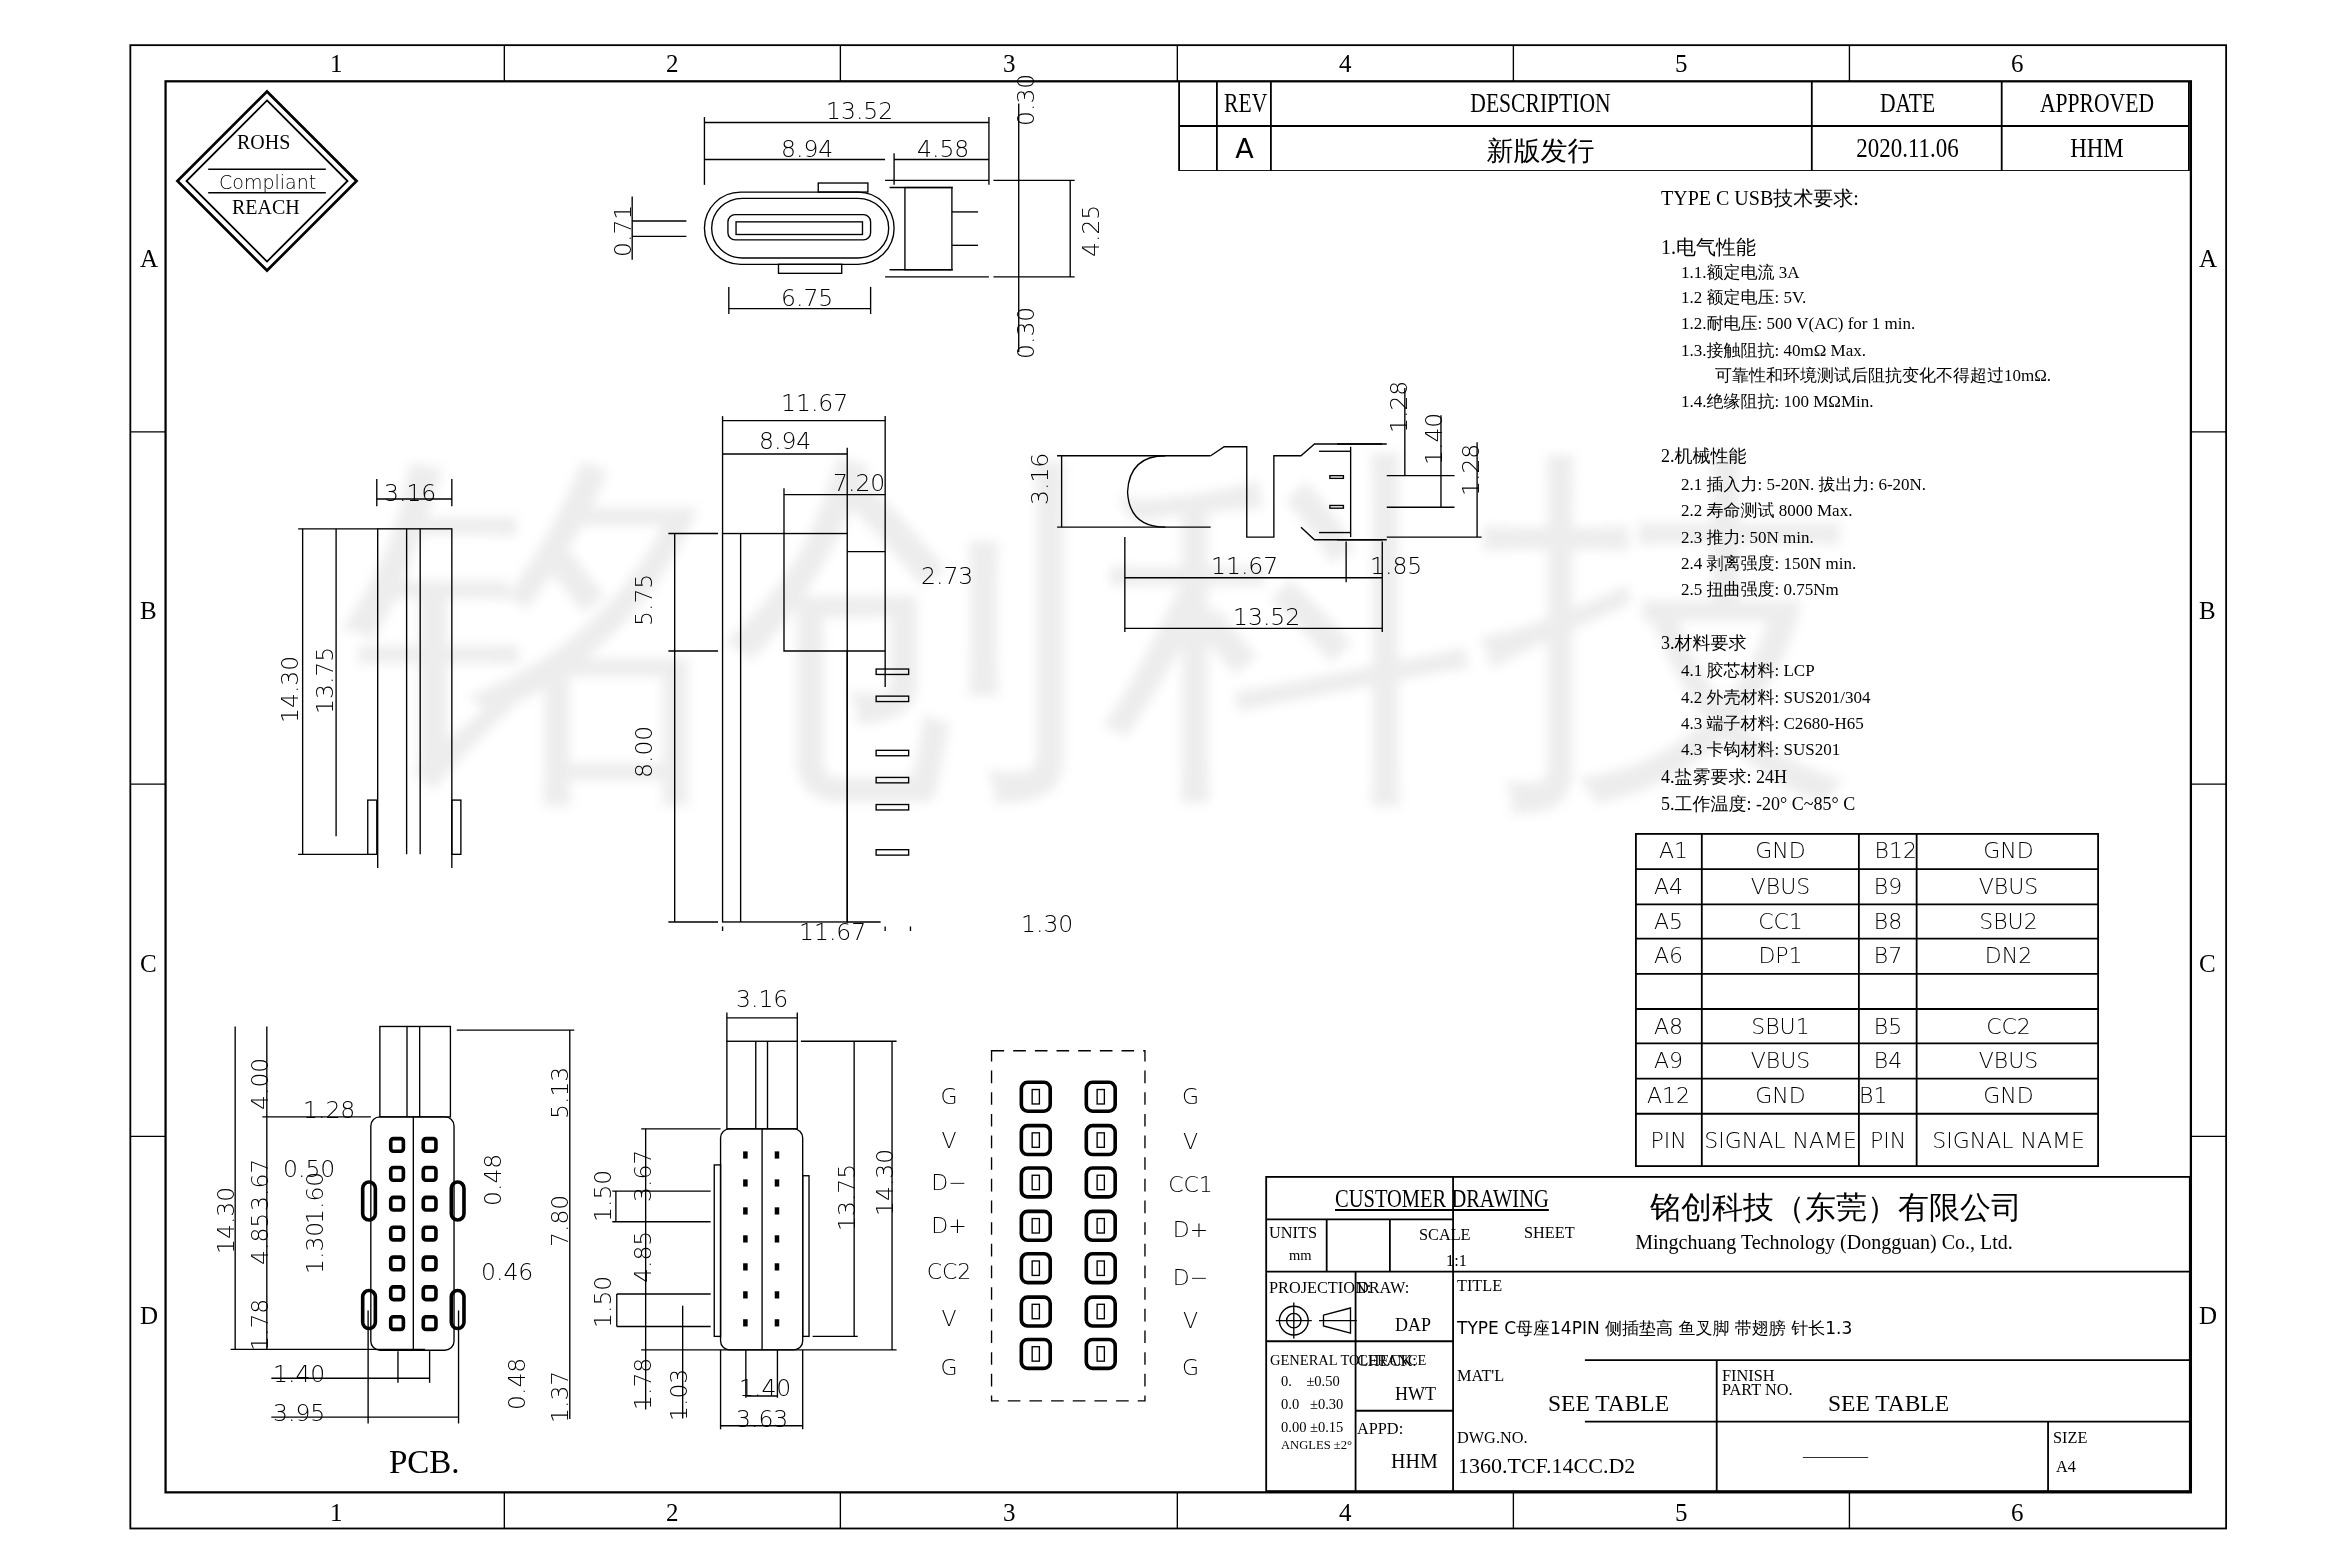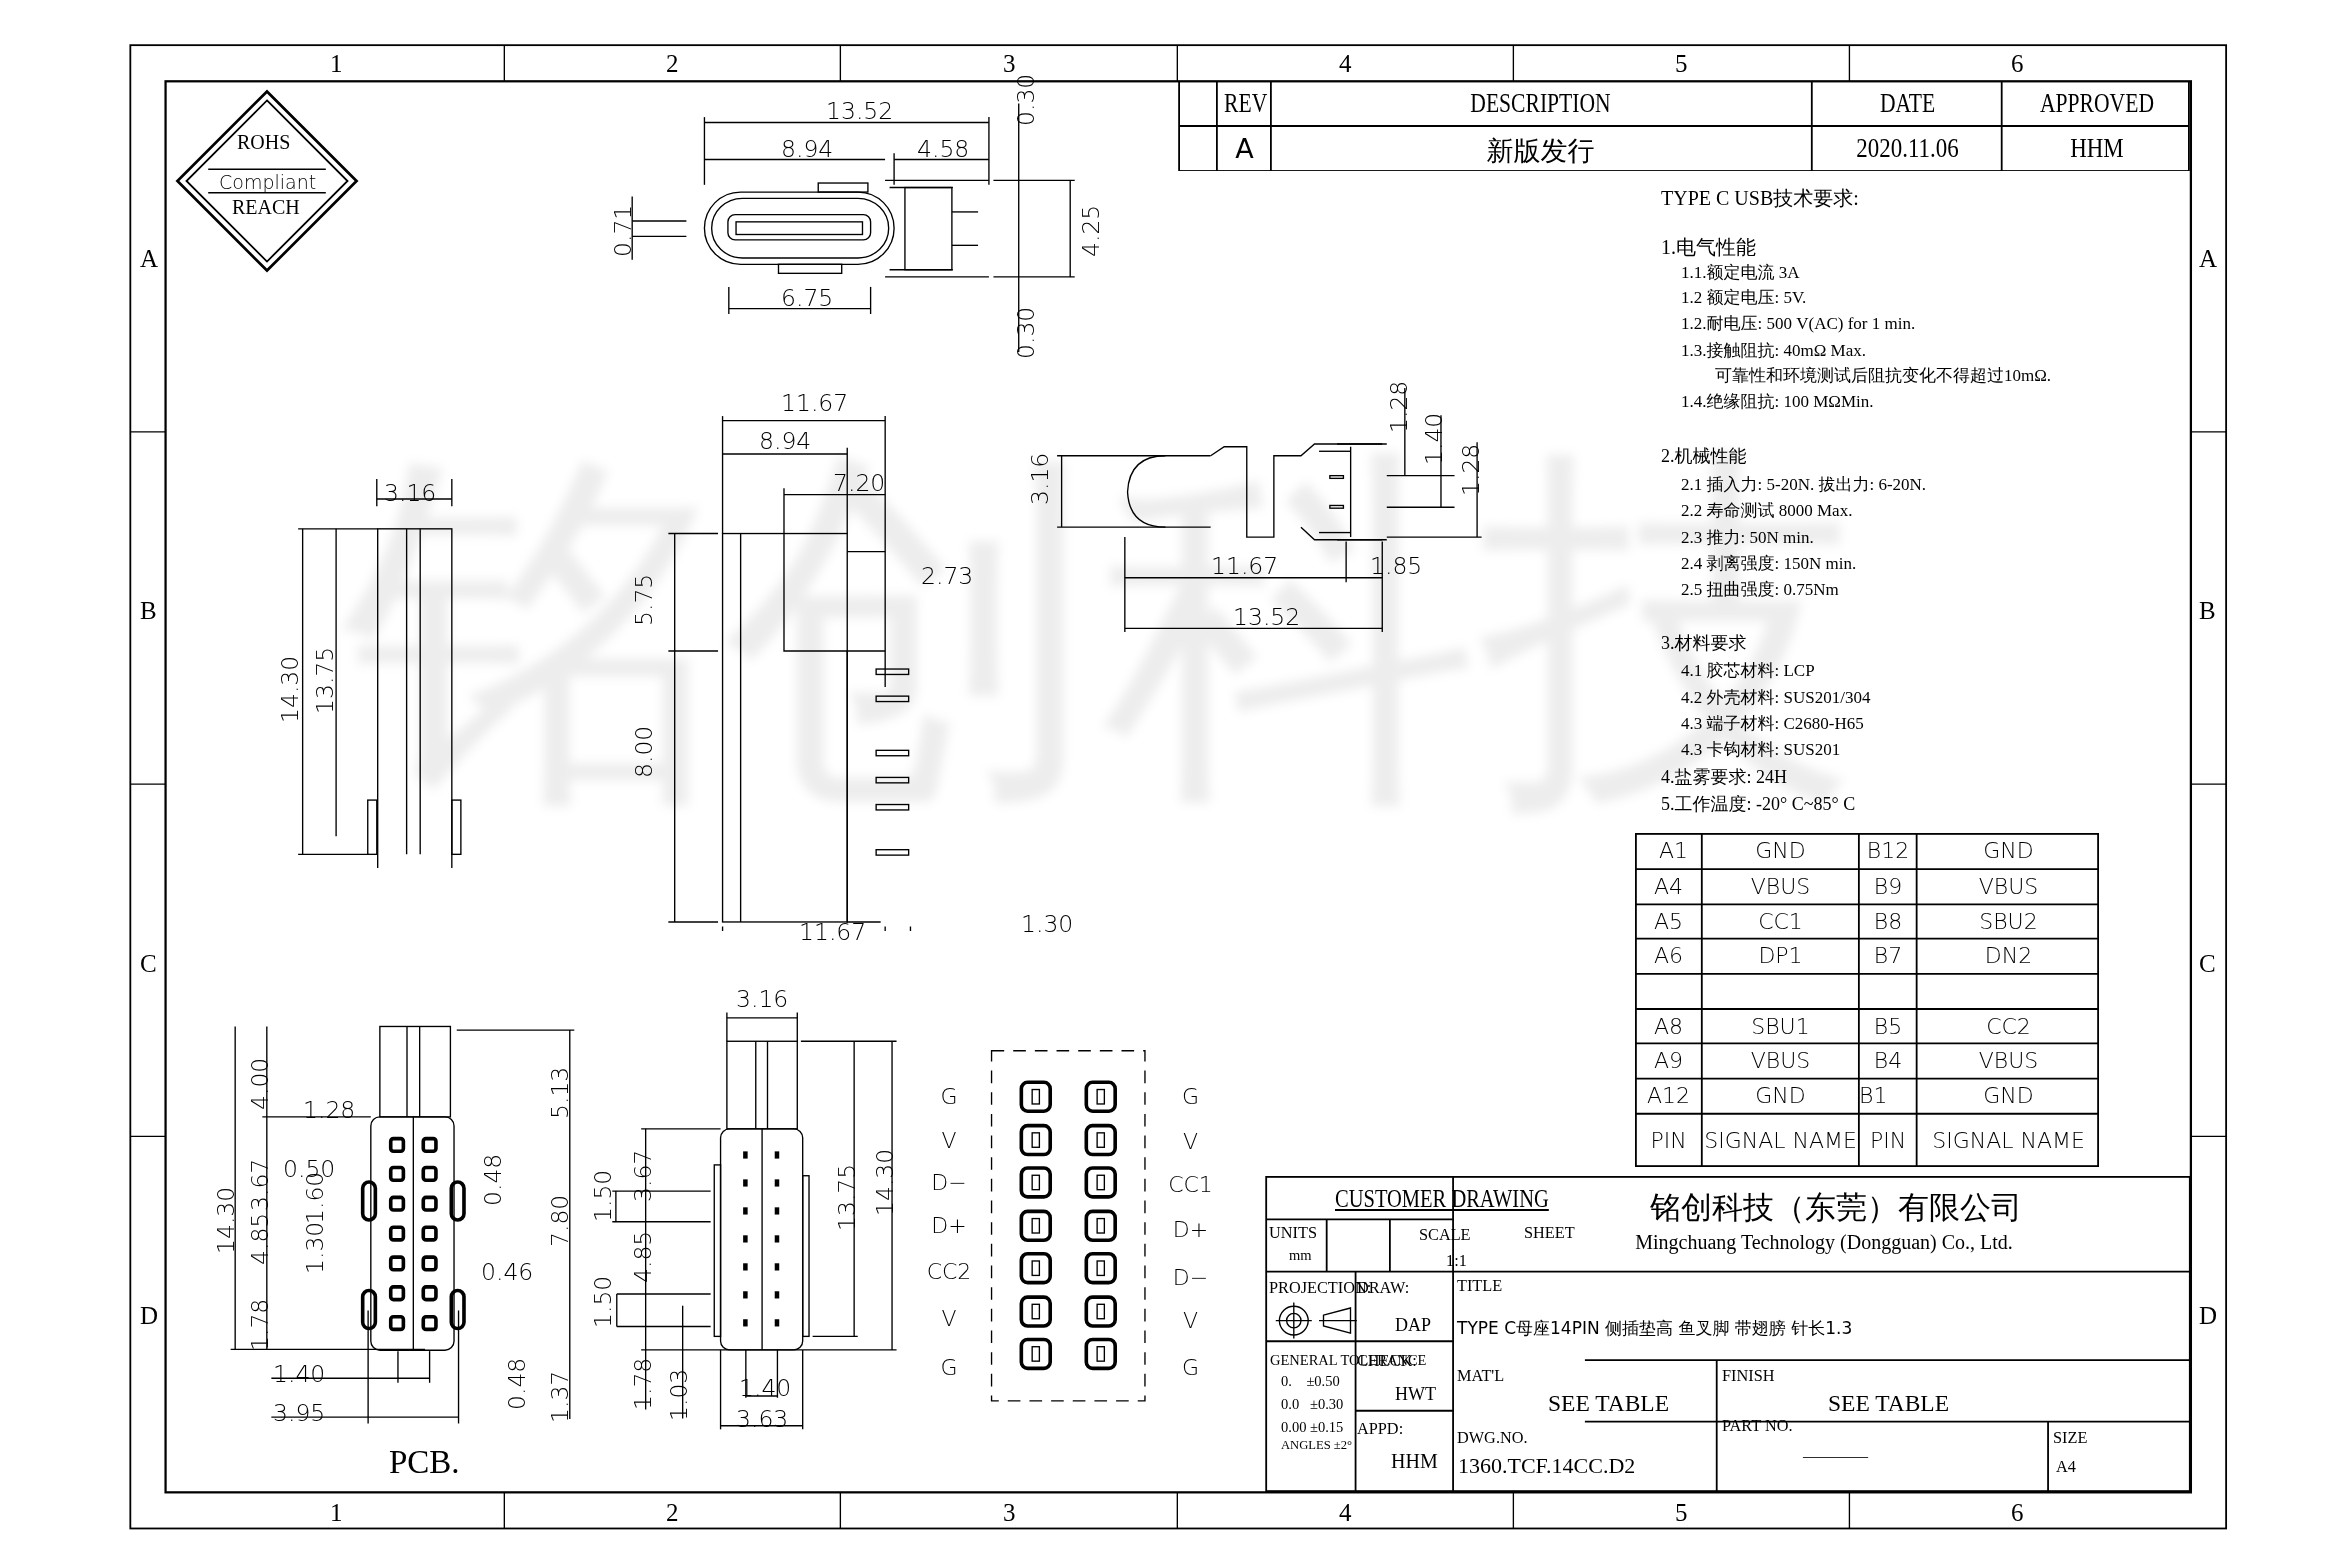--- a/index.html
+++ b/index.html
@@ -140,21 +140,21 @@
         <line x1="1" y1="195" x2="513" y2="195"></line>
         <line x1="1" y1="233" x2="513" y2="233"></line>
       <line x1="1" y1="272" x2="513" y2="272"></line>
         <line x1="1" y1="311" x2="513" y2="311"></line>
     </g>
   </svg>
 
   <div class="abs" style="left:0;top:5.4px;width:464px;height:36px;font-size:22px;font-weight:200">
     <span class="abs" style="left:0;width:77px;text-align:center">A1</span>
     <span class="abs" style="left:67px;width:157px;text-align:center">GND</span>
-    <span class="abs" style="left:224px;width:58px;text-align:center">B12</span>
+    <span class="abs" style="left:224px;width:58px;text-align:right">B12</span>
     <span class="abs" style="left:282px;width:183px;text-align:center">GND</span>
   </div>
   <div class="abs" style="left:0;top:41px;width:464px;height:36px;font-size:22px;font-weight:200">
     <span class="abs" style="left:0;width:67px;text-align:center">A4</span>
     <span class="abs" style="left:67px;width:157px;text-align:center">VBUS</span>
     <span class="abs" style="left:224px;width:58px;text-align:center">B9</span>
     <span class="abs" style="left:282px;width:183px;text-align:center">VBUS</span>
   </div>
   <div class="abs" style="left:0;top:76px;width:464px;height:36px;font-size:22px;font-weight:200">
     <span class="abs" style="left:0;width:67px;text-align:center">A5</span>
@@ -561,18 +561,18 @@
   <span class="abs" style="left:1482px;top:1187px;width:708px;text-align:center;font-size:31px">铭创科技（东莞）有限公司</span>
   <span class="abs serif" style="left:1458px;top:1231px;width:732px;text-align:center;font-size:20px">Mingchuang Technology (Dongguan) Co., Ltd.</span>
   <span class="abs serif" style="left:1457px;top:1276px;font-size:16.3px">TITLE</span>
   <span class="abs" style="left:1457px;top:1317px;font-size:17px;white-space:nowrap">TYPE C母座14PIN 侧插垫高 鱼叉脚 带翅膀 针长1.3</span>
   <span class="abs serif" style="left:1457px;top:1366px;font-size:16.3px">MAT'L</span>
   <span class="abs serif" style="left:1500px;top:1390px;width:217px;text-align:center;font-size:23.5px">SEE TABLE</span>
   <span class="abs serif" style="left:1722px;top:1366px;font-size:16.3px">FINISH</span>
   <span class="abs serif" style="left:1753px;top:1390px;width:271px;text-align:center;font-size:23.5px">SEE TABLE</span>
   <span class="abs serif" style="left:1457px;top:1428px;font-size:16.3px">DWG.NO.</span>
   <span class="abs serif" style="left:1458px;top:1453px;font-size:22px">1360.TCF.14CC.D2</span>
-  <span class="abs serif" style="left:1722px;top:1416px;font-size:16.3px">PART NO.</span>
+  <span class="abs serif" style="left:1722px;top:1380px;font-size:16.3px">PART NO.</span>
   <span class="abs serif" style="left:1803px;top:1446px;font-size:16.3px">————</span>
   <span class="abs serif" style="left:2053px;top:1428px;font-size:16.3px">SIZE</span>
   <span class="abs serif" style="left:2056px;top:1457px;font-size:16.3px">A4</span>
 </div>
 
 
 </body></html>

